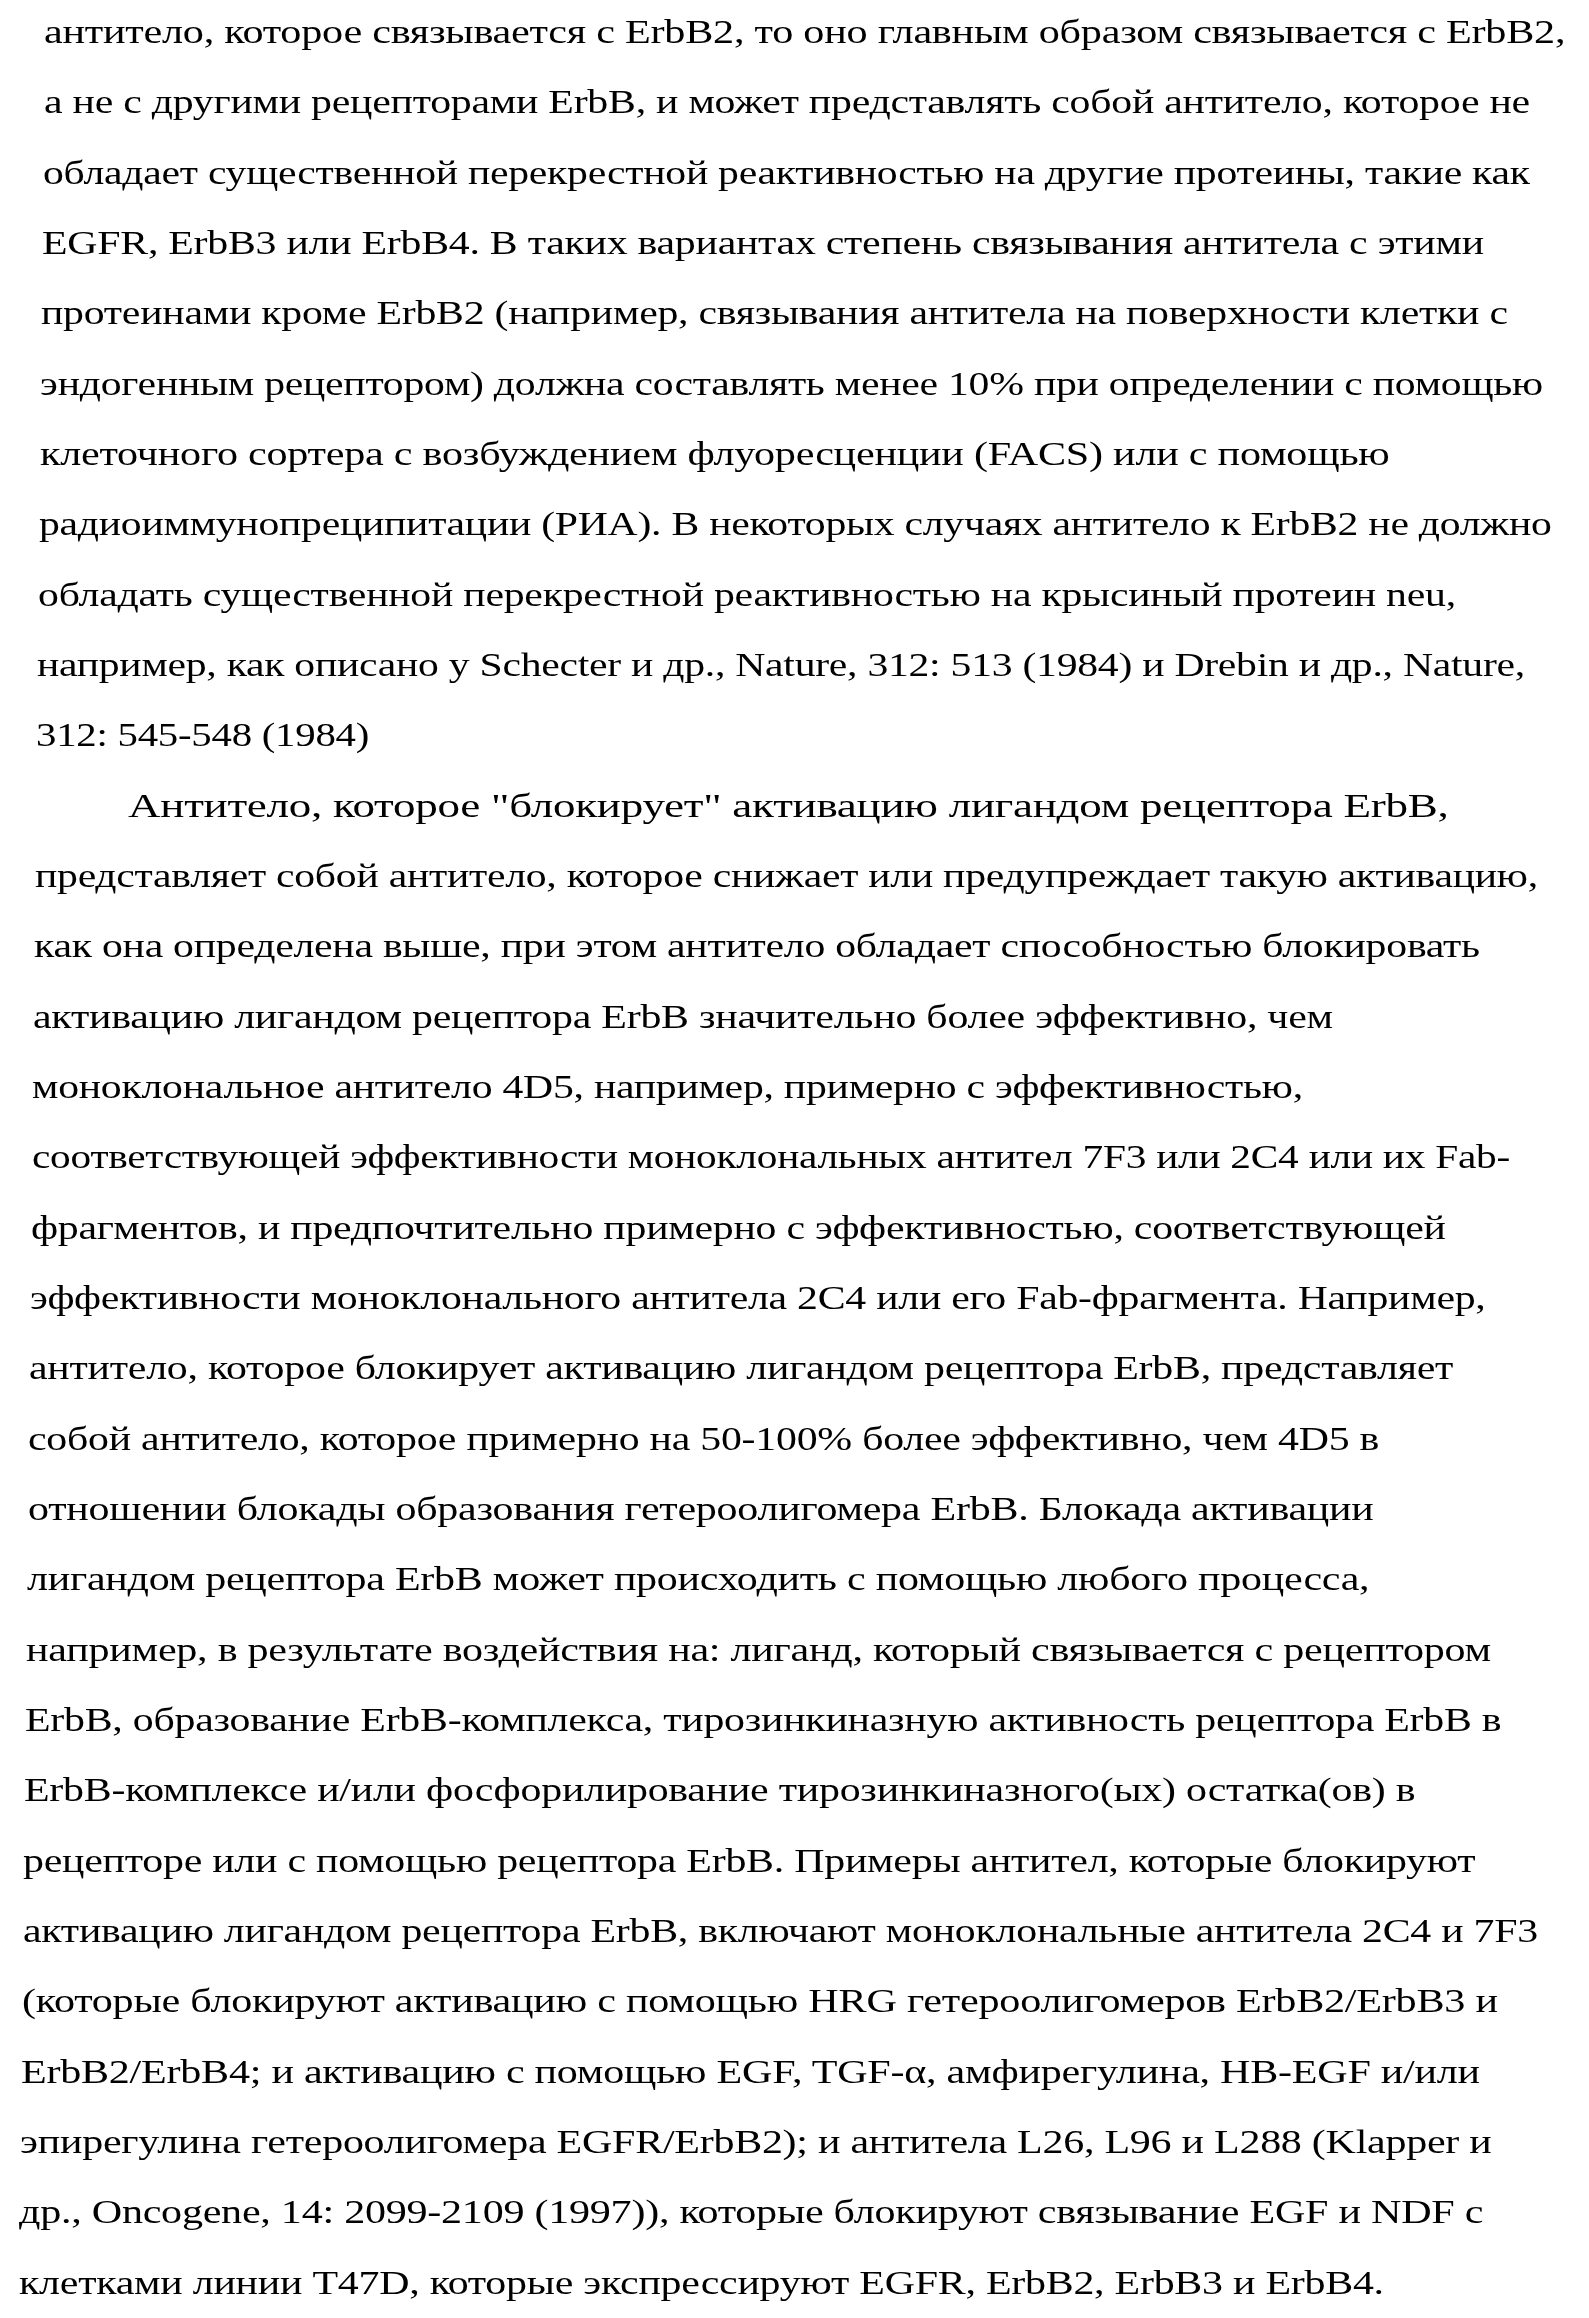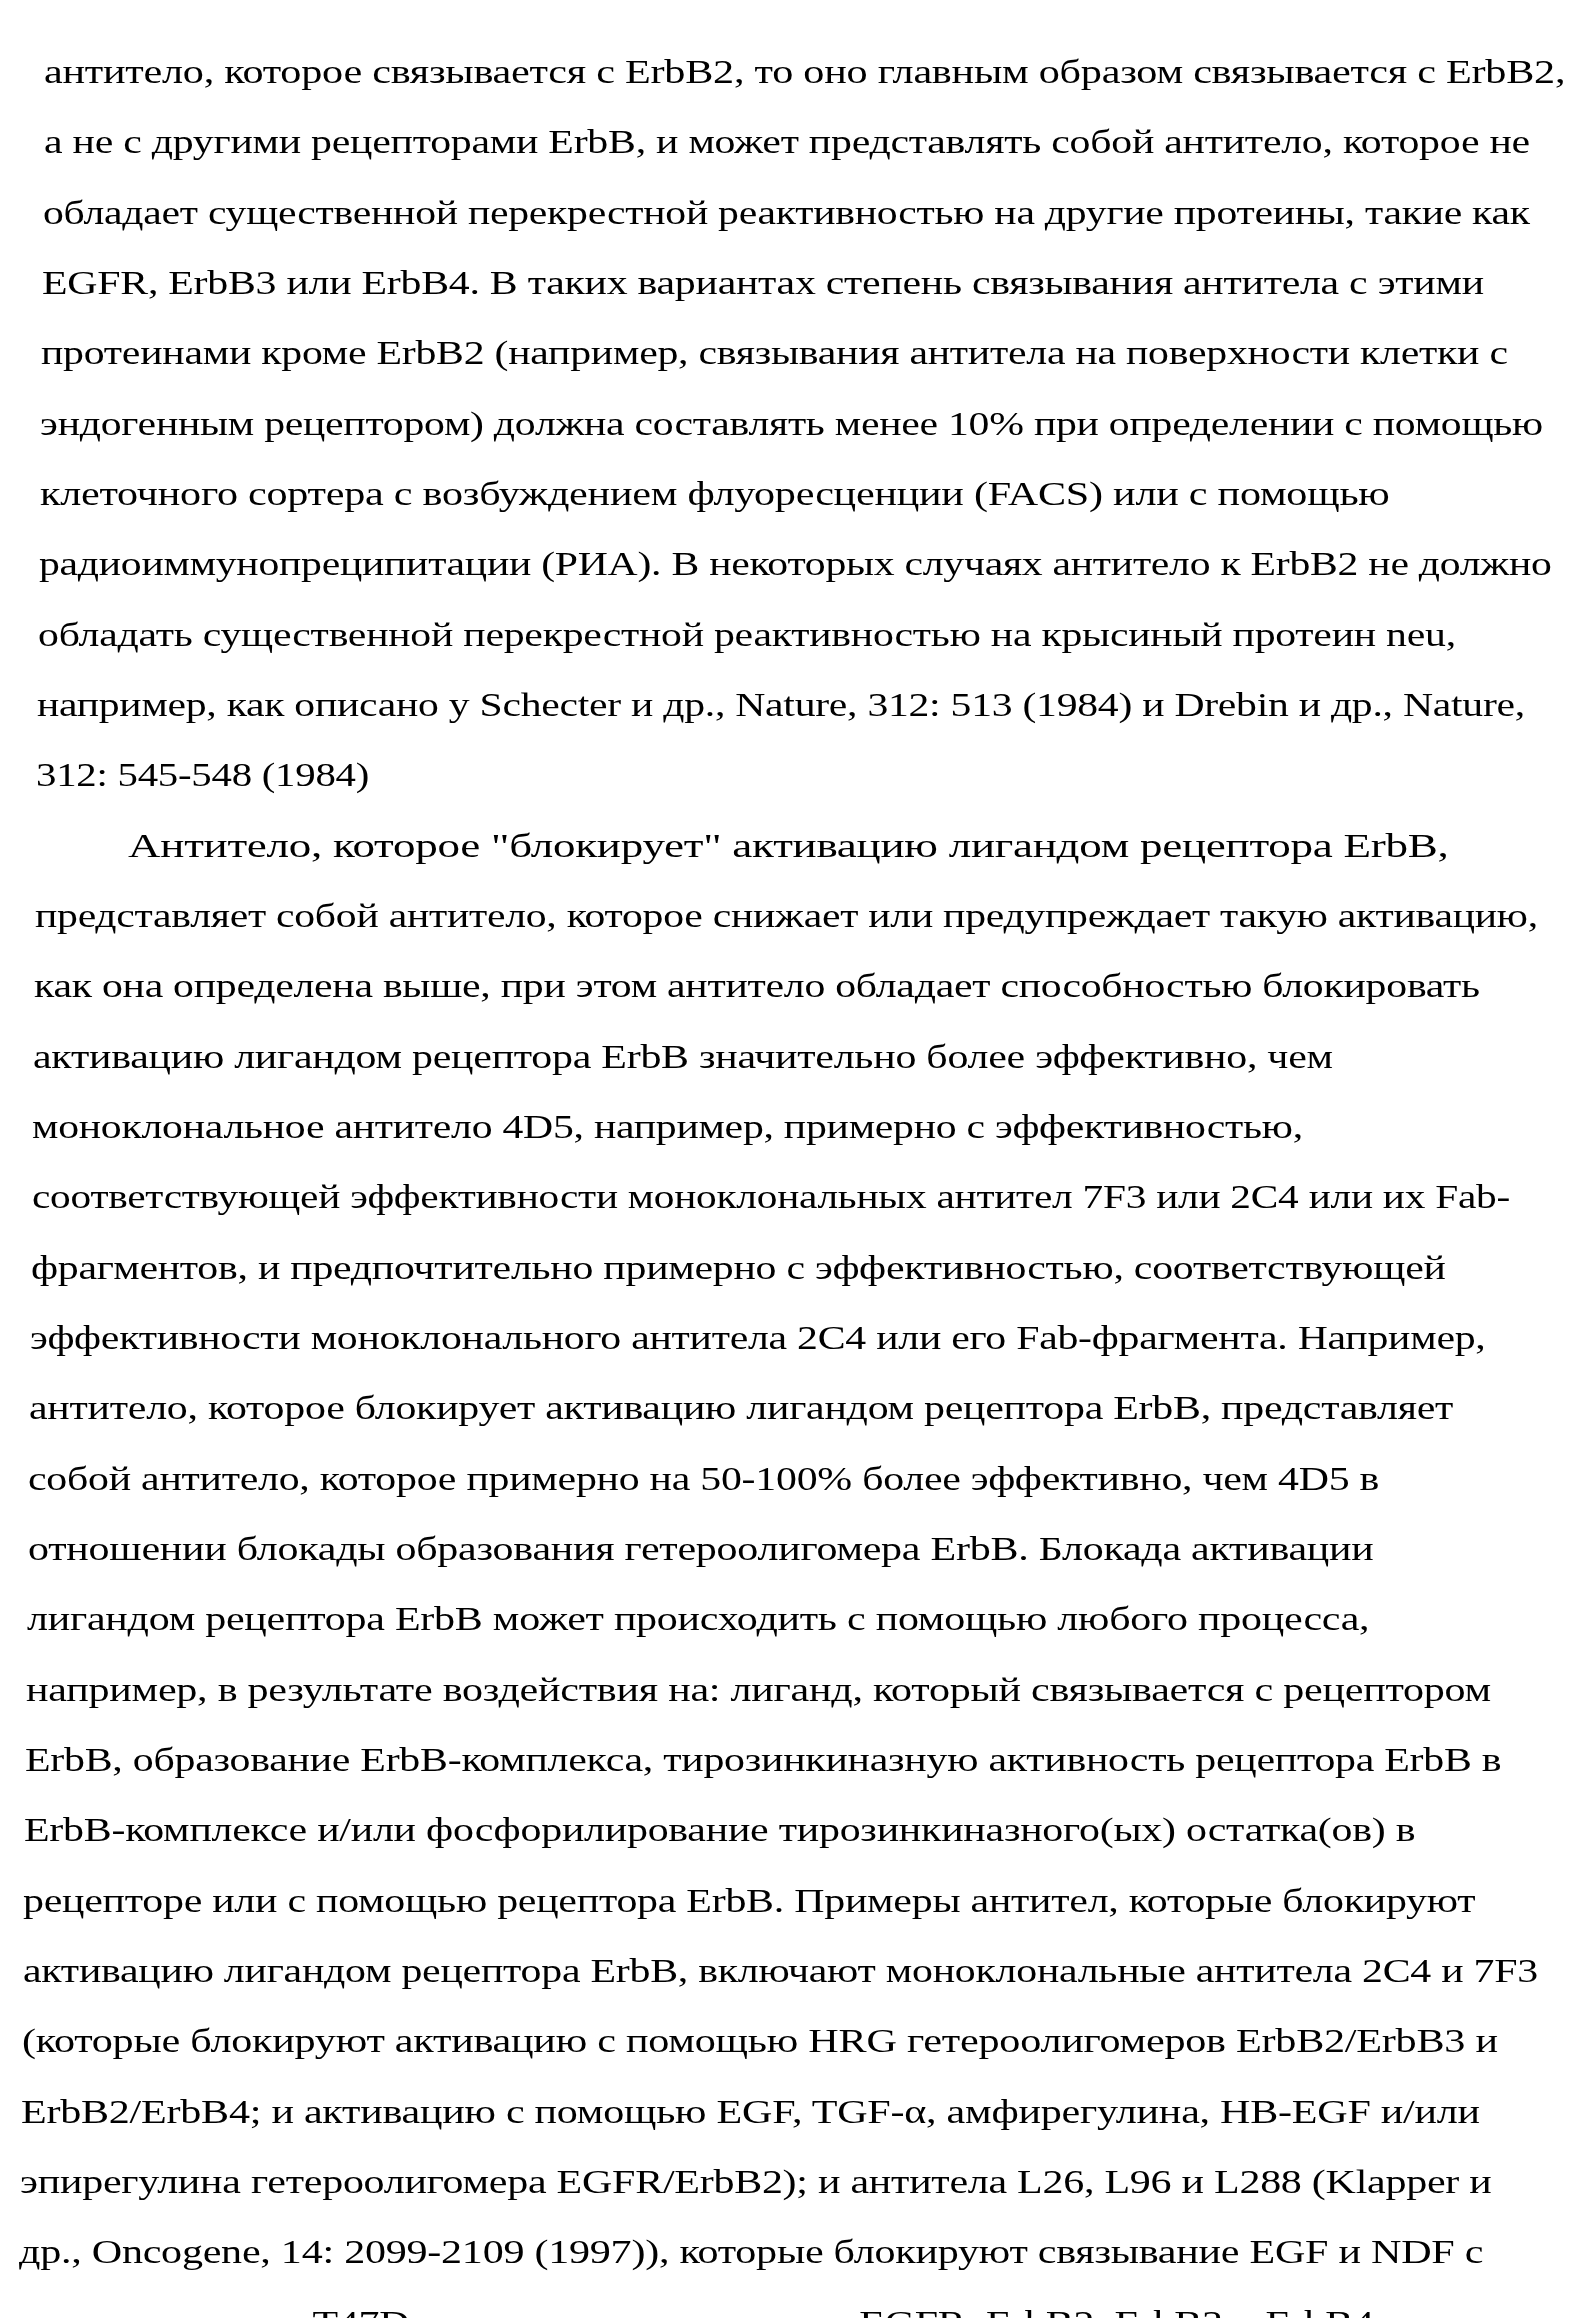--- a/index.html
+++ b/index.html
@@ -12,21 +12,20 @@
       height: 2319px;
       position: relative;
       overflow: hidden;
     }
     .page {
       position: absolute;
       left: 0; top: 0;
       width: 1589px;
       height: 1668px;
       background: #ffffff;
-      margin-top: 40px;
     }
     .line {
       position: absolute;
       white-space: nowrap;
       font-family: "Liberation Serif", "DejaVu Serif", serif;
       font-size: 33px;
       line-height: 49px;
       color: #000000;
       letter-spacing: -0.2px;
       transform-origin: left center;

